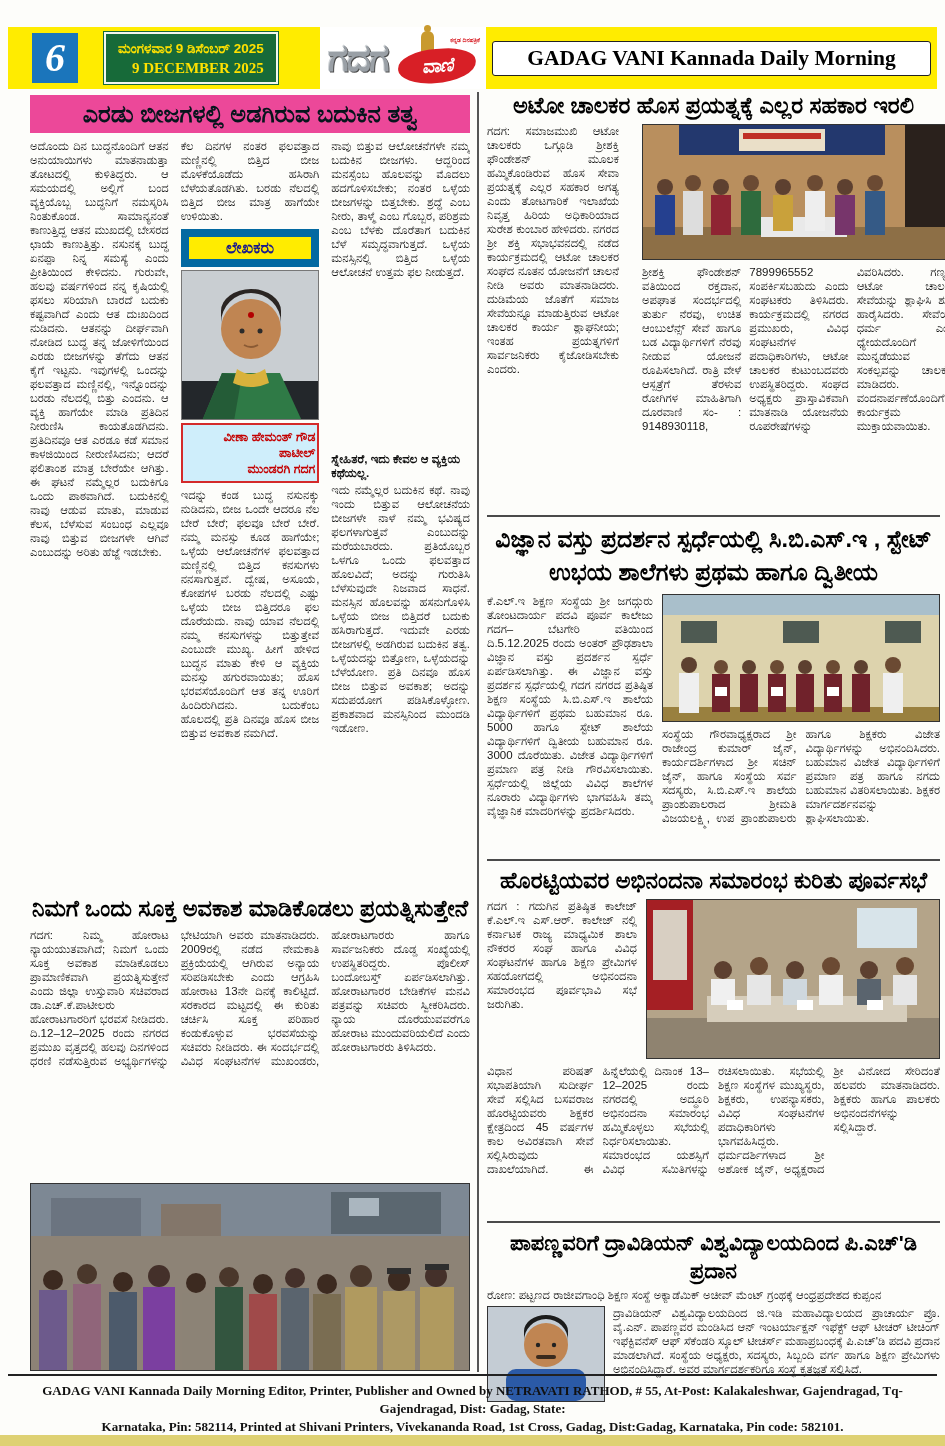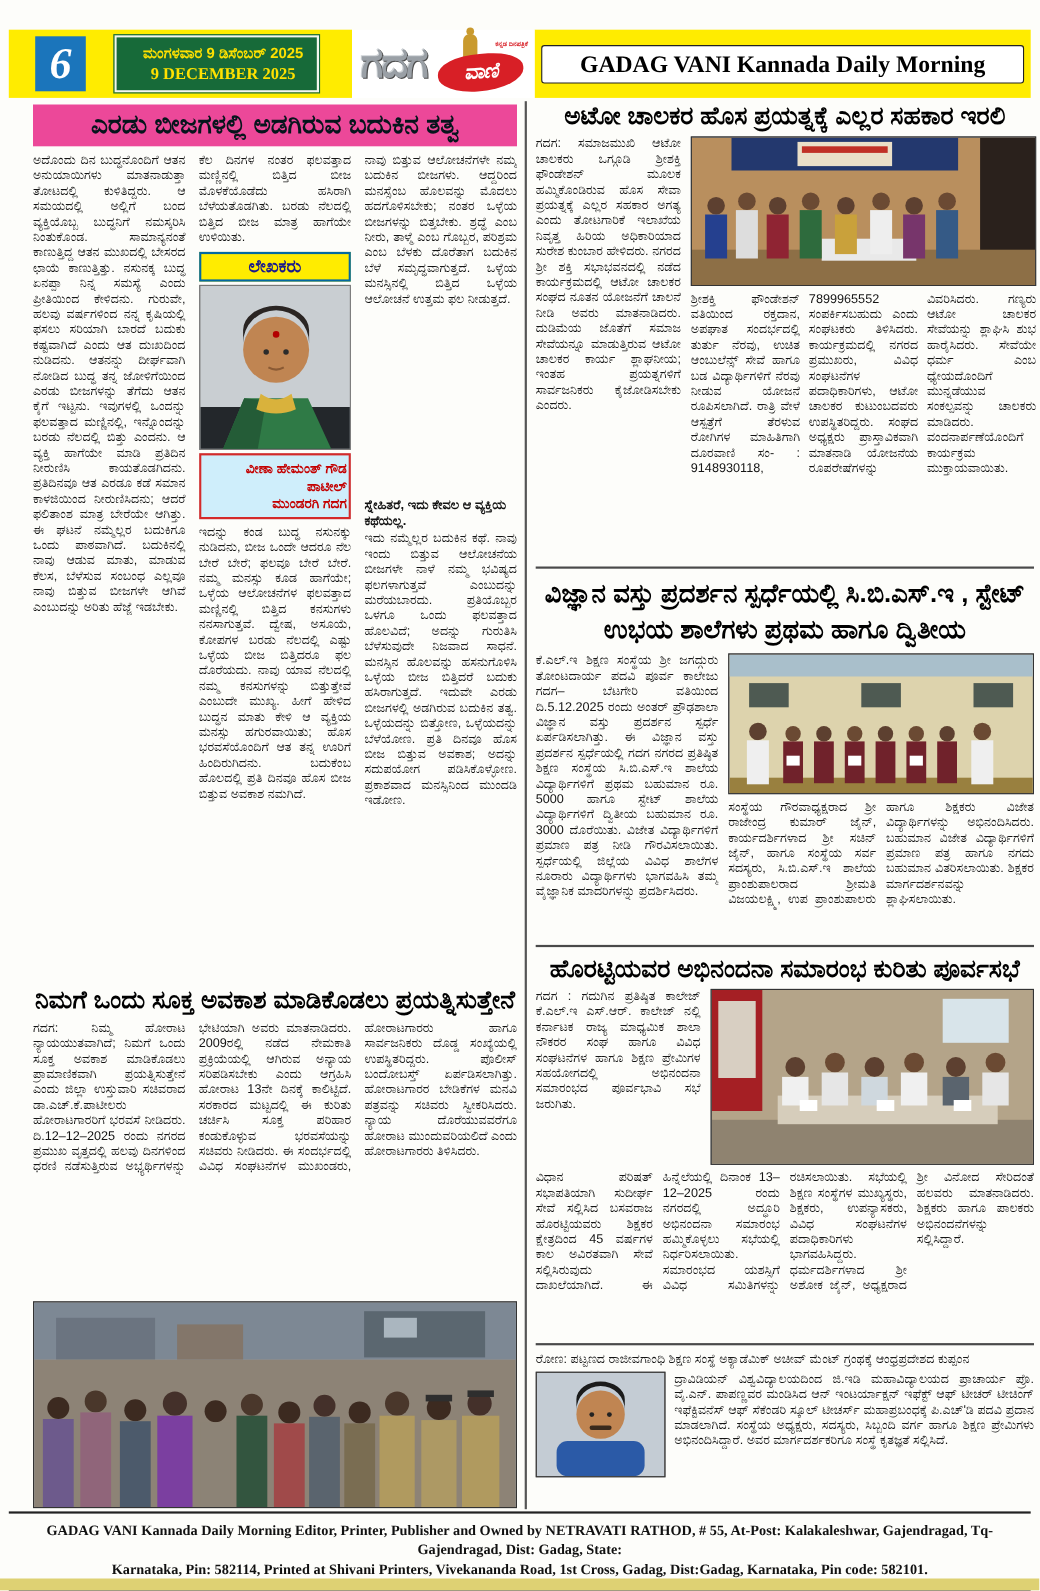--- a/index.html
+++ b/index.html
@@ -9,21 +9,21 @@
     font-family:"Liberation Sans","DejaVu Sans",sans-serif; color:#111; overflow:hidden;
   }
   
   .header { position:absolute; left:8px; top:27px; right:8px; height:62px; display:flex; }
   .hdr-left { flex:0 0 312px; background:#ffec00; display:flex; align-items:center; gap:26px; padding-left:24px; }
   .page-num {
     width:46px; height:50px; background:#1b75bb; color:#fff; text-align:center;
     font-family:"Liberation Serif",serif; font-size:40px; font-weight:bold; line-height:50px; font-style:italic;
   }
   .date-box {
-    background:#176a39; border:2px solid #f3f6ef; outline:1px solid #176a39; padding:5px 12px 4px 24px; text-align:center;
+    background:#176a39; border:2px solid #f3f6ef; outline:1px solid #176a39; padding:5px 12px 4px 12px; text-align:right;
   }
   .date-kn { color:#ffe100; font-weight:bold; font-size:13.5px; line-height:19px; }
   .date-en { color:#ffe100; font-weight:bold; font-size:15px; line-height:20px; font-family:"Liberation Serif",serif; }
   .hdr-logo { flex:0 0 166px; background:#fff; position:relative; }
   .logo-main {
     position:absolute; left:8px; top:10px; font-size:38px; font-weight:bold; color:#9aa0a6;
     text-shadow:1px 1px 0 #4d4d4d, -1px -1px 0 #cfd3d6; letter-spacing:-2px; line-height:42px;
   }
   .logo-red {
     position:absolute; right:10px; top:22px; width:78px; height:34px; background:#d81f26;
@@ -52,37 +52,37 @@
     background:#ec4899; height:38px; display:flex; align-items:center; justify-content:center;
     font-weight:bold; font-size:24px; color:#06151c;
   }
   .tatva-cols { margin-top:6px; height:745px; display:flex; gap:12px; }
   .tatva-cols .tcol { flex:1; overflow:hidden; }
   .tcol-mid { display:flex; flex-direction:column; }
   .tcol-mid .mid-top { height:86px; overflow:hidden; margin-bottom:4px; }
   .tcol-mid .mid-bottom { flex:1; overflow:hidden; margin-top:5px; }
   .author-box { width:100%; }
   .author-label {
-    background:#ffec00; border:2px solid #0369a1; color:#1a1a8c; font-weight:bold; font-size:16px;
+    background:#ffec00; border:8px solid #0369a1; color:#1a1a8c; font-weight:bold; font-size:16px;
     text-align:center; padding:2px 0; margin-bottom:3px;
   }
   .author-photo { border:1px solid #777; height:150px; overflow:hidden; }
   .author-caption {
     margin-top:3px; background:#cfeefb; border:2px solid #d42a2a; color:#c40000; font-weight:bold;
     font-size:12.5px; line-height:16px; text-align:right; padding:4px 2px;
   }
   .subhead { font-weight:bold; font-size:11.8px; margin:3px 0; text-align:left; }
   .nimage-hl { margin-top:12px; text-align:center; font-weight:bold; font-size:22.5px; color:#000; }
   .nimage-cols { margin-top:6px; height:250px; column-count:3; column-gap:12px; }
   .crowd-photo { margin-top:5px; height:188px; }
   
   .right-col { position:absolute; left:487px; top:92px; width:453px; }
   .r-hl { text-align:center; font-weight:bold; font-size:22.5px; color:#000; line-height:28px; }
   .r-hl-2l { font-size:23.5px; line-height:33px; }
-  .auto-content { margin-top:4px; height:384px; display:flex; gap:9px; }
+  .auto-content { margin-top:4px; height:384px; display:flex; gap:23px; }
   .auto-colA { flex:0 0 132px; }
   .auto-right { flex:1; display:flex; flex-direction:column; }
   .auto-photo { height:136px; }
   .auto-colsB { margin-top:5px; flex:1; column-count:3; column-gap:8px; }
   .science-content { margin-top:5px; height:258px; display:flex; gap:9px; }
   .science-colA { flex:0 0 166px; }
   .science-right { flex:1; display:flex; flex-direction:column; }
   .science-photo { height:128px; }
   .science-colsB { margin-top:5px; flex:1; column-count:2; column-gap:9px; }
   .horatti-row { margin-top:4px; height:160px; display:flex; gap:9px; }
@@ -318,20 +318,21 @@
           <rect x="150" y="100" width="16" height="10" fill="#ffffff"></rect>
           <rect x="220" y="100" width="16" height="10" fill="#ffffff"></rect>
         </g>
       </svg>
     </div>
   </div>
   <div class="horatti-colsB kn">ವಿಧಾನ ಪರಿಷತ್ ಸಭಾಪತಿಯಾಗಿ ಸುದೀರ್ಘ ಸೇವೆ ಸಲ್ಲಿಸಿದ ಬಸವರಾಜ ಹೊರಟ್ಟಿಯವರು ಶಿಕ್ಷಕರ ಕ್ಷೇತ್ರದಿಂದ 45 ವರ್ಷಗಳ ಕಾಲ ಅವಿರತವಾಗಿ ಸೇವೆ ಸಲ್ಲಿಸಿರುವುದು ದಾಖಲೆಯಾಗಿದೆ. ಈ ಹಿನ್ನೆಲೆಯಲ್ಲಿ ದಿನಾಂಕ 13–12–2025 ರಂದು ನಗರದಲ್ಲಿ ಅದ್ಧೂರಿ ಅಭಿನಂದನಾ ಸಮಾರಂಭ ಹಮ್ಮಿಕೊಳ್ಳಲು ಸಭೆಯಲ್ಲಿ ನಿರ್ಧರಿಸಲಾಯಿತು. ಸಮಾರಂಭದ ಯಶಸ್ಸಿಗೆ ವಿವಿಧ ಸಮಿತಿಗಳನ್ನು ರಚಿಸಲಾಯಿತು. ಸಭೆಯಲ್ಲಿ ಶಿಕ್ಷಣ ಸಂಸ್ಥೆಗಳ ಮುಖ್ಯಸ್ಥರು, ಶಿಕ್ಷಕರು, ಉಪನ್ಯಾಸಕರು, ವಿವಿಧ ಸಂಘಟನೆಗಳ ಪದಾಧಿಕಾರಿಗಳು ಭಾಗವಹಿಸಿದ್ದರು. ಧರ್ಮದರ್ಶಿಗಳಾದ ಶ್ರೀ ಅಶೋಕ ಜೈನ್, ಅಧ್ಯಕ್ಷರಾದ ಶ್ರೀ ವಿನೋದ ಸೇರಿದಂತೆ ಹಲವರು ಮಾತನಾಡಿದರು. ಶಿಕ್ಷಕರು ಹಾಗೂ ಪಾಲಕರು ಅಭಿನಂದನೆಗಳನ್ನು ಸಲ್ಲಿಸಿದ್ದಾರೆ.</div>
 
   <div class="rule"></div>
 
+  <div class="r-hl" style="font-size:21px">ಪಾಪಣ್ಣವರಿಗೆ ದ್ರಾವಿಡಿಯನ್ ವಿಶ್ವವಿದ್ಯಾಲಯದಿಂದ ಪಿ.ಎಚ್'ಡಿ ಪ್ರದಾನ</div>
   <div class="phd-lead kn">ರೋಣ: ಪಟ್ಟಣದ ರಾಜೀವಗಾಂಧಿ ಶಿಕ್ಷಣ ಸಂಸ್ಥೆ ಅಕ್ಯಾಡೆಮಿಕ್ ಅಚೀವ್ ಮೆಂಟ್ ಗ್ರಂಥಕ್ಕೆ ಆಂಧ್ರಪ್ರದೇಶದ ಕುಪ್ಪಂನ</div>
   <div class="phd-row">
     <div class="phd-photo photo">
       <svg width="116" height="94" viewBox="0 0 116 94">
         <rect width="116" height="94" fill="#c4ccd4"></rect>
         <rect x="18" y="62" width="80" height="32" rx="10" fill="#2b5aa7"></rect>
         <circle cx="58" cy="38" r="22" fill="#c08552"></circle>
         <path d="M36 34 a22 22 0 0 1 44 0 l0 -10 a22 16 0 0 0 -44 0 Z" fill="#1b1b1b"></path>
         <rect x="48" y="48" width="20" height="4" rx="2" fill="#3a2a1d"></rect>
         <circle cx="50" cy="38" r="2.2" fill="#222"></circle>

